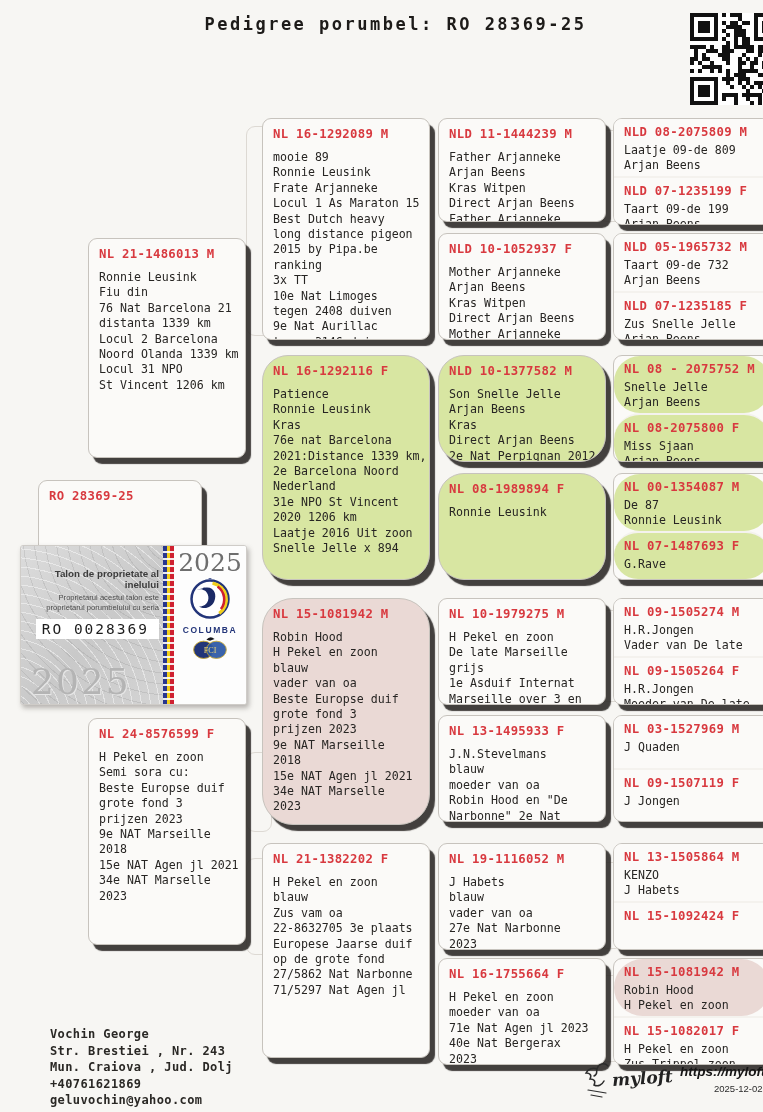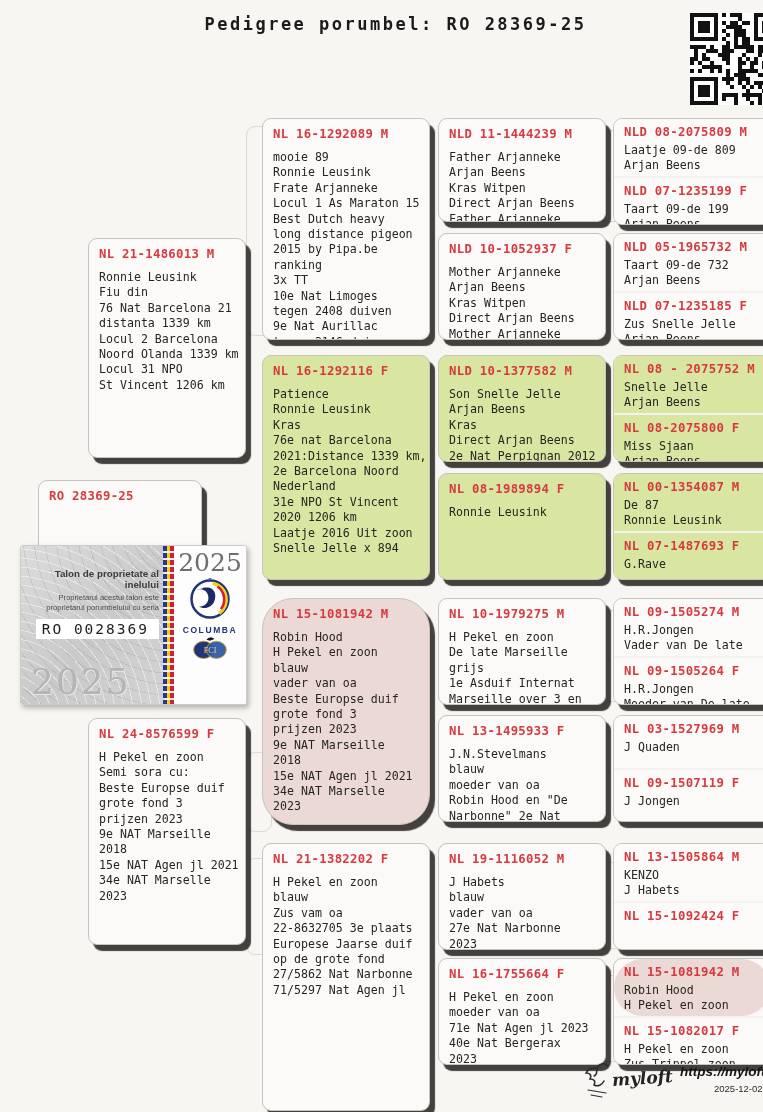--- a/index.html
+++ b/index.html
@@ -15,21 +15,21 @@
   }
   .qr{position:absolute;left:690px;top:13px;width:92px;height:92px;background:#fff;}
   .box,.pair{
     position:absolute;background:#fbfaf8;border:1px solid #c7c3bd;border-radius:9px;
     box-shadow:5px 6px 1px rgba(42,39,36,0.88);
     box-sizing:border-box;overflow:hidden;z-index:2;
   }
   .box{padding:8px 6px 6px 10px;}
   .ring{font-size:12.3px;font-weight:bold;color:#d8393f;letter-spacing:0.3px;white-space:pre;margin:0 0 9px 0;}
   .notes{font-size:11.6px;line-height:15.4px;color:#272523;white-space:pre;}
-  .green{background:#d8e6a2;}
+  .green{background:#d8e6a2;border-radius:26px;}
   .pink{background:#ead9d5;border-radius:31px;}
   .pair{padding:0;display:flex;flex-direction:column;}
   .half{flex:1;padding:6px 6px 3px 10px;background:#fbfaf8;}
   .half + .half{border-top:2px solid #f4f2ee;}
   .half .ring{margin:0 0 4px 0;}
   .half .notes{line-height:15px;}
   .half.green{background:#d8e6a2;}
   .half.pink{background:#ead9d5;}
   .ghost{
     position:absolute;border:1px solid #ddd9d3;border-radius:9px;
@@ -375,21 +375,21 @@
 vader van oa
 Beste Europse duif
 grote fond 3
 prijzen 2023
 9e NAT Marseille
 2018
 15e NAT Agen jl 2021
 34e NAT Marselle
 2023</div>
   </div>
-  <div class="box" style="left:262px;top:843px;width:168px;height:268px">
+  <div class="box" style="left:262px;top:843px;width:168px;height:215px">
     <div class="ring">NL 21-1382202 F</div>
     <div class="notes">H Pekel en zoon
 blauw
 Zus vam oa
 22-8632705 3e plaats
 Europese Jaarse duif
 op de grote fond
 27/5862 Nat Narbonne
 71/5297 Nat Agen jl</div>
   </div>
@@ -540,20 +540,25 @@
       <div class="notes">Robin Hood
 H Pekel en zoon</div>
     </div>
     <div class="half">
       <div class="ring">NL 15-1082017 F</div>
       <div class="notes">H Pekel en zoon
 Zus Trippel zoon</div>
     </div>
   </div>
 
+  <div class="owner">Vochin George
+Str. Brestiei , Nr. 243
+Mun. Craiova , Jud. Dolj
++40761621869
+geluvochin@yahoo.com</div>
 
   <div class="brandwrap">
     <svg class="brand-bird" width="30" height="36" viewBox="0 0 30 36">
       <path d="M24 4 C20 0 14 2 13 7 C12 11 14 12 10 14 M13 7 C9 5 4 7 2 11 C6 11 8 13 6 17 C10 17 12 19 10 23 C14 25 18 23 20 19" fill="none" stroke="#2c2c2c" stroke-width="1.5" stroke-linecap="round"></path>
       <path d="M4 28 L22 31 M7 33 L18 35" stroke="#2c2c2c" stroke-width="1.2" stroke-linecap="round"></path>
     </svg>
     <div class="brand-name">myloft</div>
     <div class="brand-url">https://myloft.r</div>
     <div class="brand-ts">2025-12-02 18:</div>
   </div>

